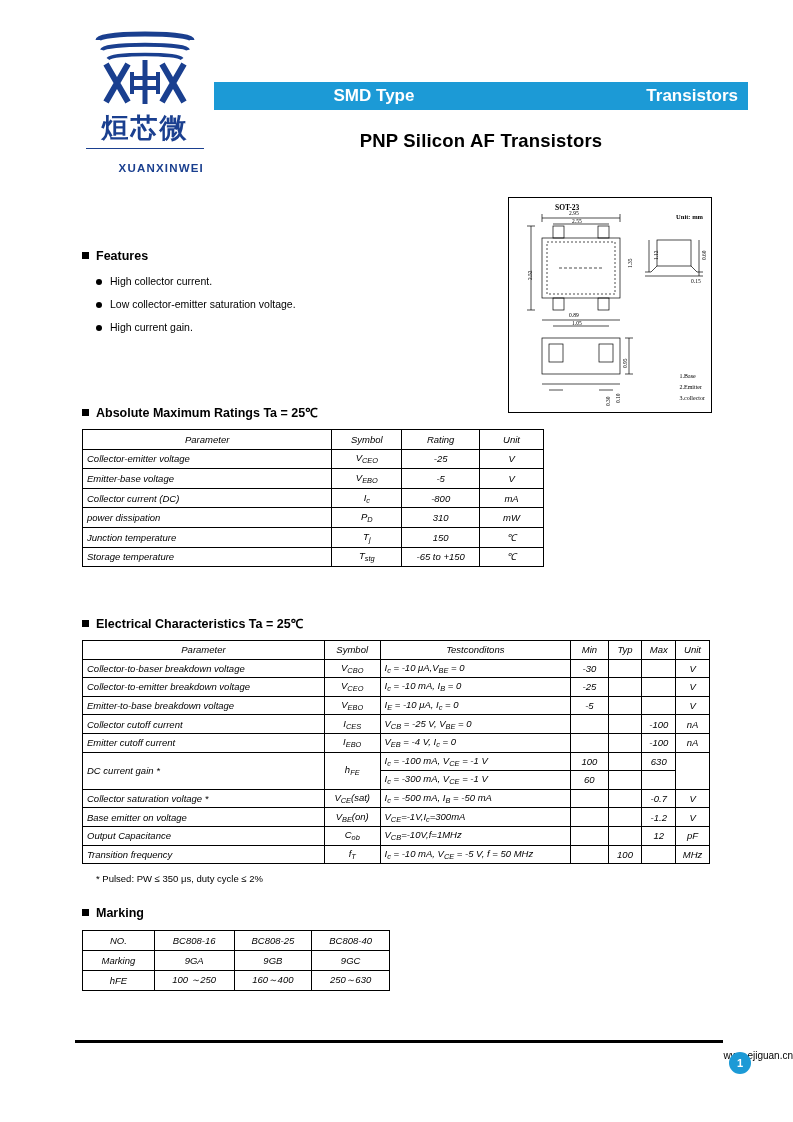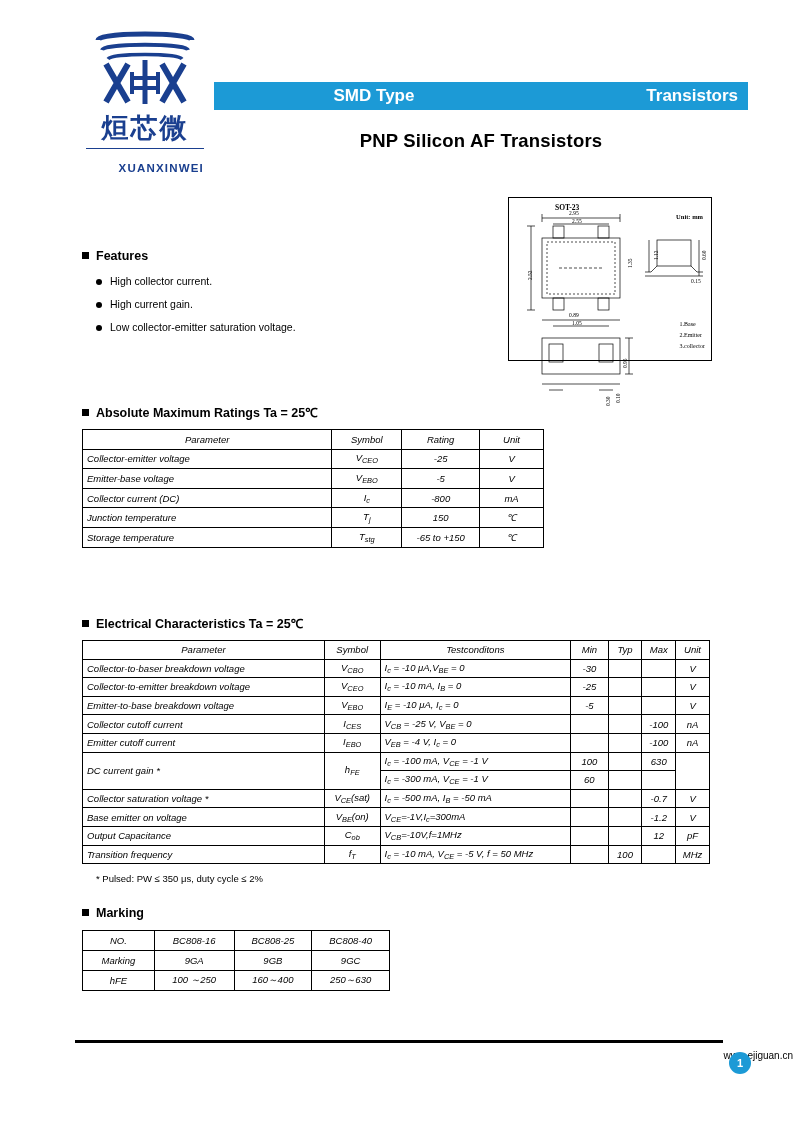--- a/index.html
+++ b/index.html
@@ -60,21 +60,21 @@
     list-style:none;font-size:10.5px;margin-bottom:11px;position:relative;padding-left:14px;
   }
   .feat-list li:before{
     content:"";position:absolute;left:0;top:4px;width:6px;height:6px;border-radius:50%;
     background:#000;
   }
   ul{margin:0;padding:0;}
 
   
   .drawing{
-    position:absolute;left:508px;top:197px;width:204px;height:164px;
+    position:absolute;left:508px;top:197px;width:204px;height:216px;
     border:1px solid #000;box-sizing:border-box;
     font-family:"Liberation Serif", serif;
   }
   .dw-title{position:absolute;left:46px;top:5px;font-size:7.5px;font-weight:bold;font-family:"Liberation Serif",serif;}
   .dw-unit{position:absolute;right:8px;top:15px;font-size:6.5px;font-weight:bold;}
   .dim{position:absolute;font-size:5.5px;font-family:"Liberation Serif",serif;white-space:nowrap;}
   .dimv{position:absolute;font-size:5.5px;font-family:"Liberation Serif",serif;white-space:nowrap;
     transform:rotate(-90deg);transform-origin:left top;}
   .pinlist{position:absolute;right:6px;bottom:8px;font-size:6px;line-height:11px;text-align:left;}
 
@@ -133,22 +133,22 @@
     <div class="right">Transistors</div>
   </div>
 
   <div class="title1">PNP Silicon AF Transistors</div>
 
   <div class="sec-head" style="left:82px;top:249px;">
     <span class="sq"></span><span>Features</span>
   </div>
   <ul class="feat-list">
     <li>High collector current.</li>
+    <li>Low collector-emitter saturation voltage.</li>
     <li>High current gain.</li>
-    <li>Low collector-emitter saturation voltage.</li>
   </ul>
 
   <div class="drawing">
     <div class="dw-title">SOT-23</div>
     <div class="dw-unit">Unit: mm</div>
 
     <svg width="202" height="214" viewBox="0 0 202 214" xmlns="http://www.w3.org/2000/svg" style="position:absolute;left:0;top:0;">
       <g stroke="#000" fill="none" stroke-width="0.7">
 
         <rect x="33" y="40" width="78" height="60"></rect>
@@ -234,20 +234,26 @@
       <td class="c">-5</td>
       <td class="c">V</td>
     </tr>
     <tr>
       <td class="l">Collector current (DC)</td>
       <td class="c">I<span class="sub-sm">c</span></td>
       <td class="c">-800</td>
       <td class="c">mA</td>
     </tr>
     <tr>
+      <td class="l">power dissipation</td>
+      <td class="c">P<span class="sub-sm">D</span></td>
+      <td class="c">310</td>
+      <td class="c">mW</td>
+    </tr>
+    <tr>
       <td class="l">Junction temperature</td>
       <td class="c">T<span class="sub-sm">j</span></td>
       <td class="c">150</td>
       <td class="c">℃</td>
     </tr>
     <tr>
       <td class="l">Storage temperature</td>
       <td class="c">T<span class="sub-sm">stg</span></td>
       <td class="c">-65 to +150</td>
       <td class="c">℃</td>

